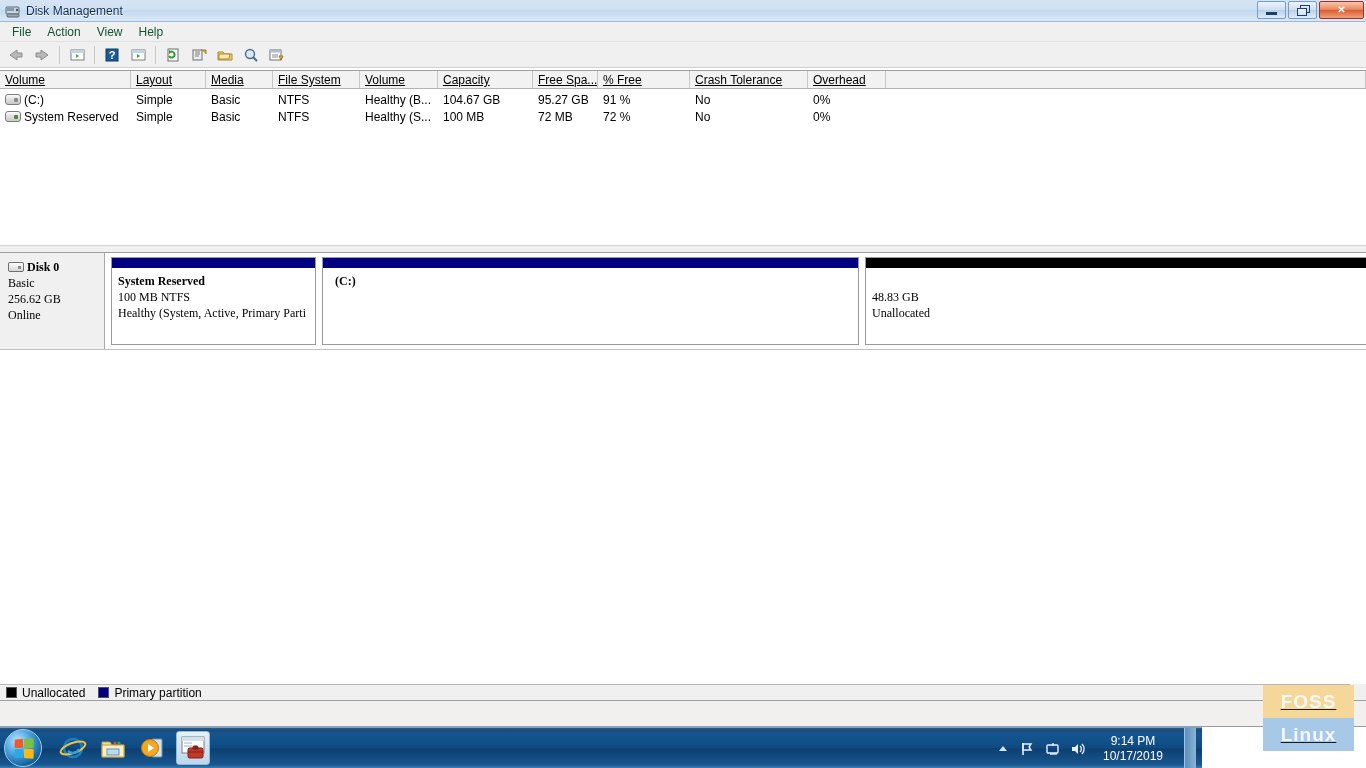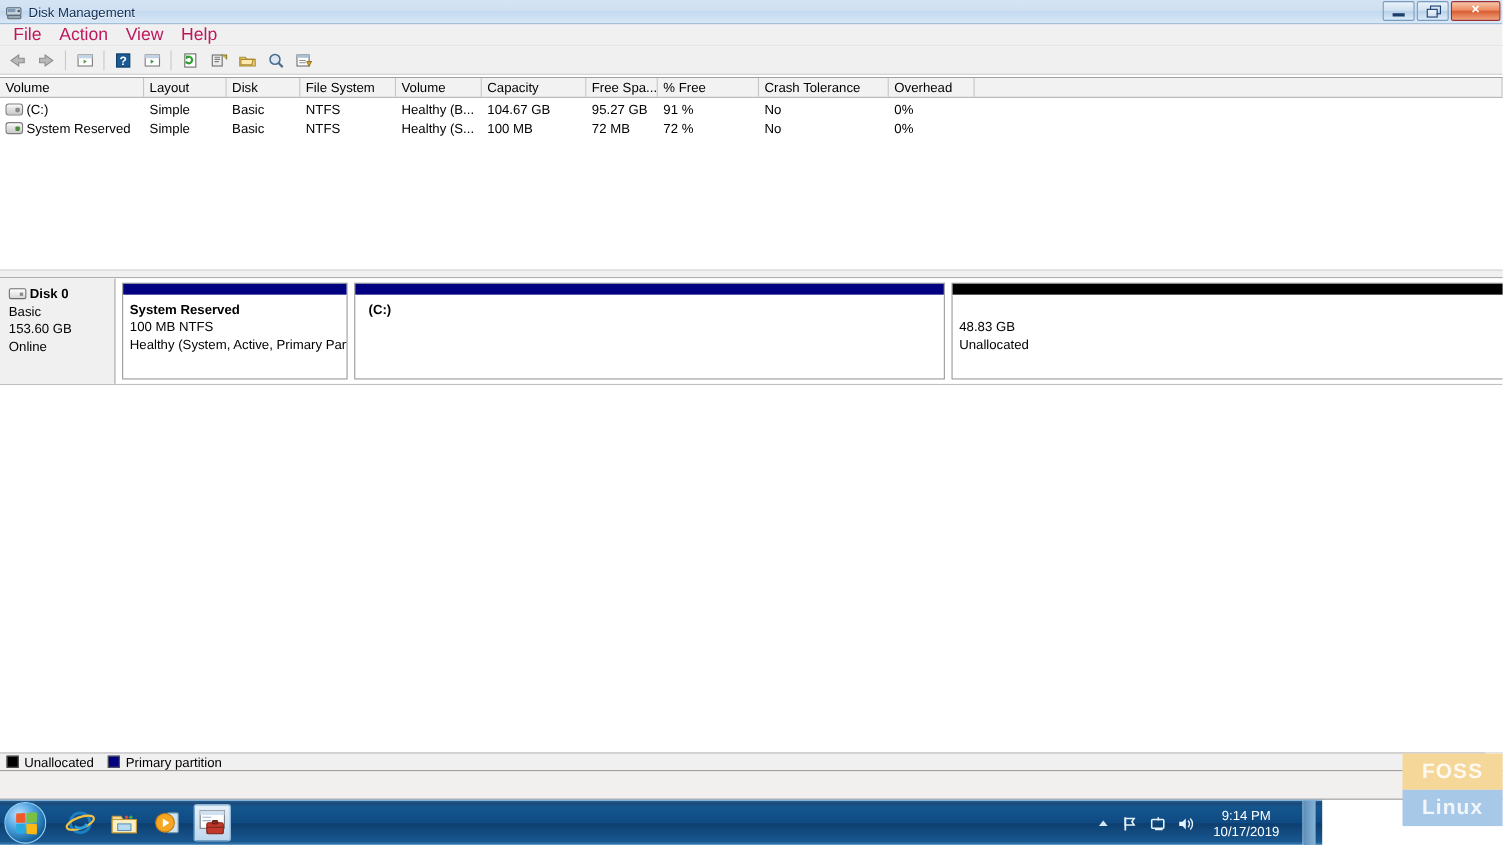--- a/index.html
+++ b/index.html
@@ -48,21 +48,21 @@
   .glyph-restore:after{content:"";position:absolute;left:0;top:3px;width:8px;height:6px;border:1px solid #1c3e6b;background:linear-gradient(to bottom,#eaf3fb,#cfe0f0);}
 
   
   .menubar {
     height: 20px; background: #f0f0f0;
     display: flex; align-items: center;
     border-bottom: 1px solid #e3e3e3;
     padding-left: 4px;
   }
   .menu-item {
-    padding: 2px 8px; font-size: 16px; color: #be185d; cursor: default;
+    padding: 2px 8px; font-size: 12px; color: #14532d; cursor: default;
   }
 
   
   .toolbar {
     height: 26px; background: #f0f0f0;
     border-bottom: 1px solid #cfcfcf;
     display: flex; align-items: center; padding-left: 4px; gap: 2px;
   }
   .tb-btn { width: 24px; height: 22px; display:flex; align-items:center; justify-content:center; }
   .tb-sep { width:1px; height:18px; background:#c8c8c8; margin:0 3px; }
@@ -74,21 +74,21 @@
   }
   .col-head {
     display: flex; height: 18px;
     background: #f2f2f2;
     border-bottom: 1px solid #b4b4b4;
   }
   .col-head .cell {
     border-right: 1px solid #c6c6c6;
     padding: 2px 0 0 5px;
     font-size: 12px; color: #000;
-    overflow: hidden; white-space: nowrap;
+    overflow: hidden; white-space: nowrap; text-decoration: underline;
   }
   .vrow { display: flex; height: 17px; align-items: center; }
   .vrow .cell {
     padding-left: 5px; font-size: 12px; color: #000;
     overflow: hidden; white-space: nowrap; display:flex; align-items:center;
   }
   .vol-icon {
     width: 16px; height: 11px; margin-right: 3px; flex:none;
     background: linear-gradient(to bottom,#fdfdfd 0%, #e3e3e3 40%, #c9c9c9 100%);
     border: 1px solid #7d7d7d; border-radius: 3px; position: relative;
@@ -98,21 +98,21 @@
 
   
   .splitter {
     position:absolute; left:0; top:245px; width:1366px; height:8px;
     background:#f0f0f0; border-top:1px solid #d4d4d4; border-bottom:1px solid #a0a0a0;
   }
 
   
   .graph-pane {
     position:absolute; left:0; top:253px; width:1366px; height:445px;
-    background:#ffffff; overflow:hidden;
+    background:#ffffff; overflow:hidden;font-family:Liberation Serif, serif;
   }
   .disk-row { display:flex; border-bottom:1px solid #c0c0c0; }
   .disk-info {
     width: 105px; flex:none;
     background:#f0f0f0; border-right:1px solid #a9a9a9;
     padding: 6px 0 0 8px; font-size:12px; line-height:16px; color:#000;
   }
   .disk-info .dtitle { font-weight:bold; display:flex; align-items:center; gap:3px; }
   .disk-hdd-icon {
     width:16px;height:10px;flex:none;
@@ -159,23 +159,24 @@
   .legend-label { margin-right:8px; }
 
   
   .statusbar{
     position:absolute; left:0; top:700px; width:1366px; height:27px;
     background:#f2efef; border-top:1px solid #a0a0a0; border-bottom:1px solid #9c9c9c;
   }
 
   
   .watermark{
-    position:absolute; right:0px; top:685px; width:91px; height:66px;
+    position:absolute; right:12px; top:685px; width:91px; height:66px;
     z-index: 60; pointer-events:none;
     font-family:"Liberation Sans", sans-serif;
+    text-decoration:underline;
   }
   .wm-top{
     height:33px; background:#f5d79a; display:flex; align-items:center; justify-content:center;
   }
   .wm-bot{
     height:33px; background:#a8c8e8; display:flex; align-items:center; justify-content:center;
   }
   .wm-text{ color:#ffffff; font-weight:bold; font-size:19px; letter-spacing:1px; opacity:.85;}
 
   
@@ -315,21 +316,21 @@
         <path d="M4 8 h6 M4 10 h6" stroke="#8a8a8a"></path>
         <path d="M11 9 l4 0 l-2 4 Z" fill="#e0b83c" stroke="#9a7a1c"></path>
       </svg>
   </div>
 </div>
 
 <div class="list-pane">
   <div class="col-head">
     <div class="cell" style="width:131px">Volume</div>
     <div class="cell" style="width:75px">Layout</div>
-    <div class="cell" style="width:67px">Disk</div>
+    <div class="cell" style="width:67px">Media</div>
     <div class="cell" style="width:87px">File System</div>
     <div class="cell" style="width:78px">Volume</div>
     <div class="cell" style="width:95px">Capacity</div>
     <div class="cell" style="width:65px">Free Spa...</div>
     <div class="cell" style="width:92px">% Free</div>
     <div class="cell" style="width:118px">Crash Tolerance</div>
     <div class="cell" style="width:78px">Overhead</div>
     <div class="cell" style="flex:1"></div>
   </div>
 
@@ -370,21 +371,21 @@
 
 <div class="graph-pane">
 
   <div class="disk-row" style="height:97px">
     <div class="disk-info">
       <div class="dtitle">
         <span class="disk-hdd-icon"></span>
         <span>Disk 0</span>
       </div>
       <div>Basic</div>
-      <div>153.60 GB</div>
+      <div>256.62 GB</div>
       <div>Online</div>
     </div>
     <div class="disk-body">
       <div class="part primary" style="width:205px">
         <div class="capbar"></div>
         <div class="pbody">
           <div class="pname">System Reserved</div>
           <div>100 MB NTFS</div>
           <div>Healthy (System, Active, Primary Parti</div>
         </div>

